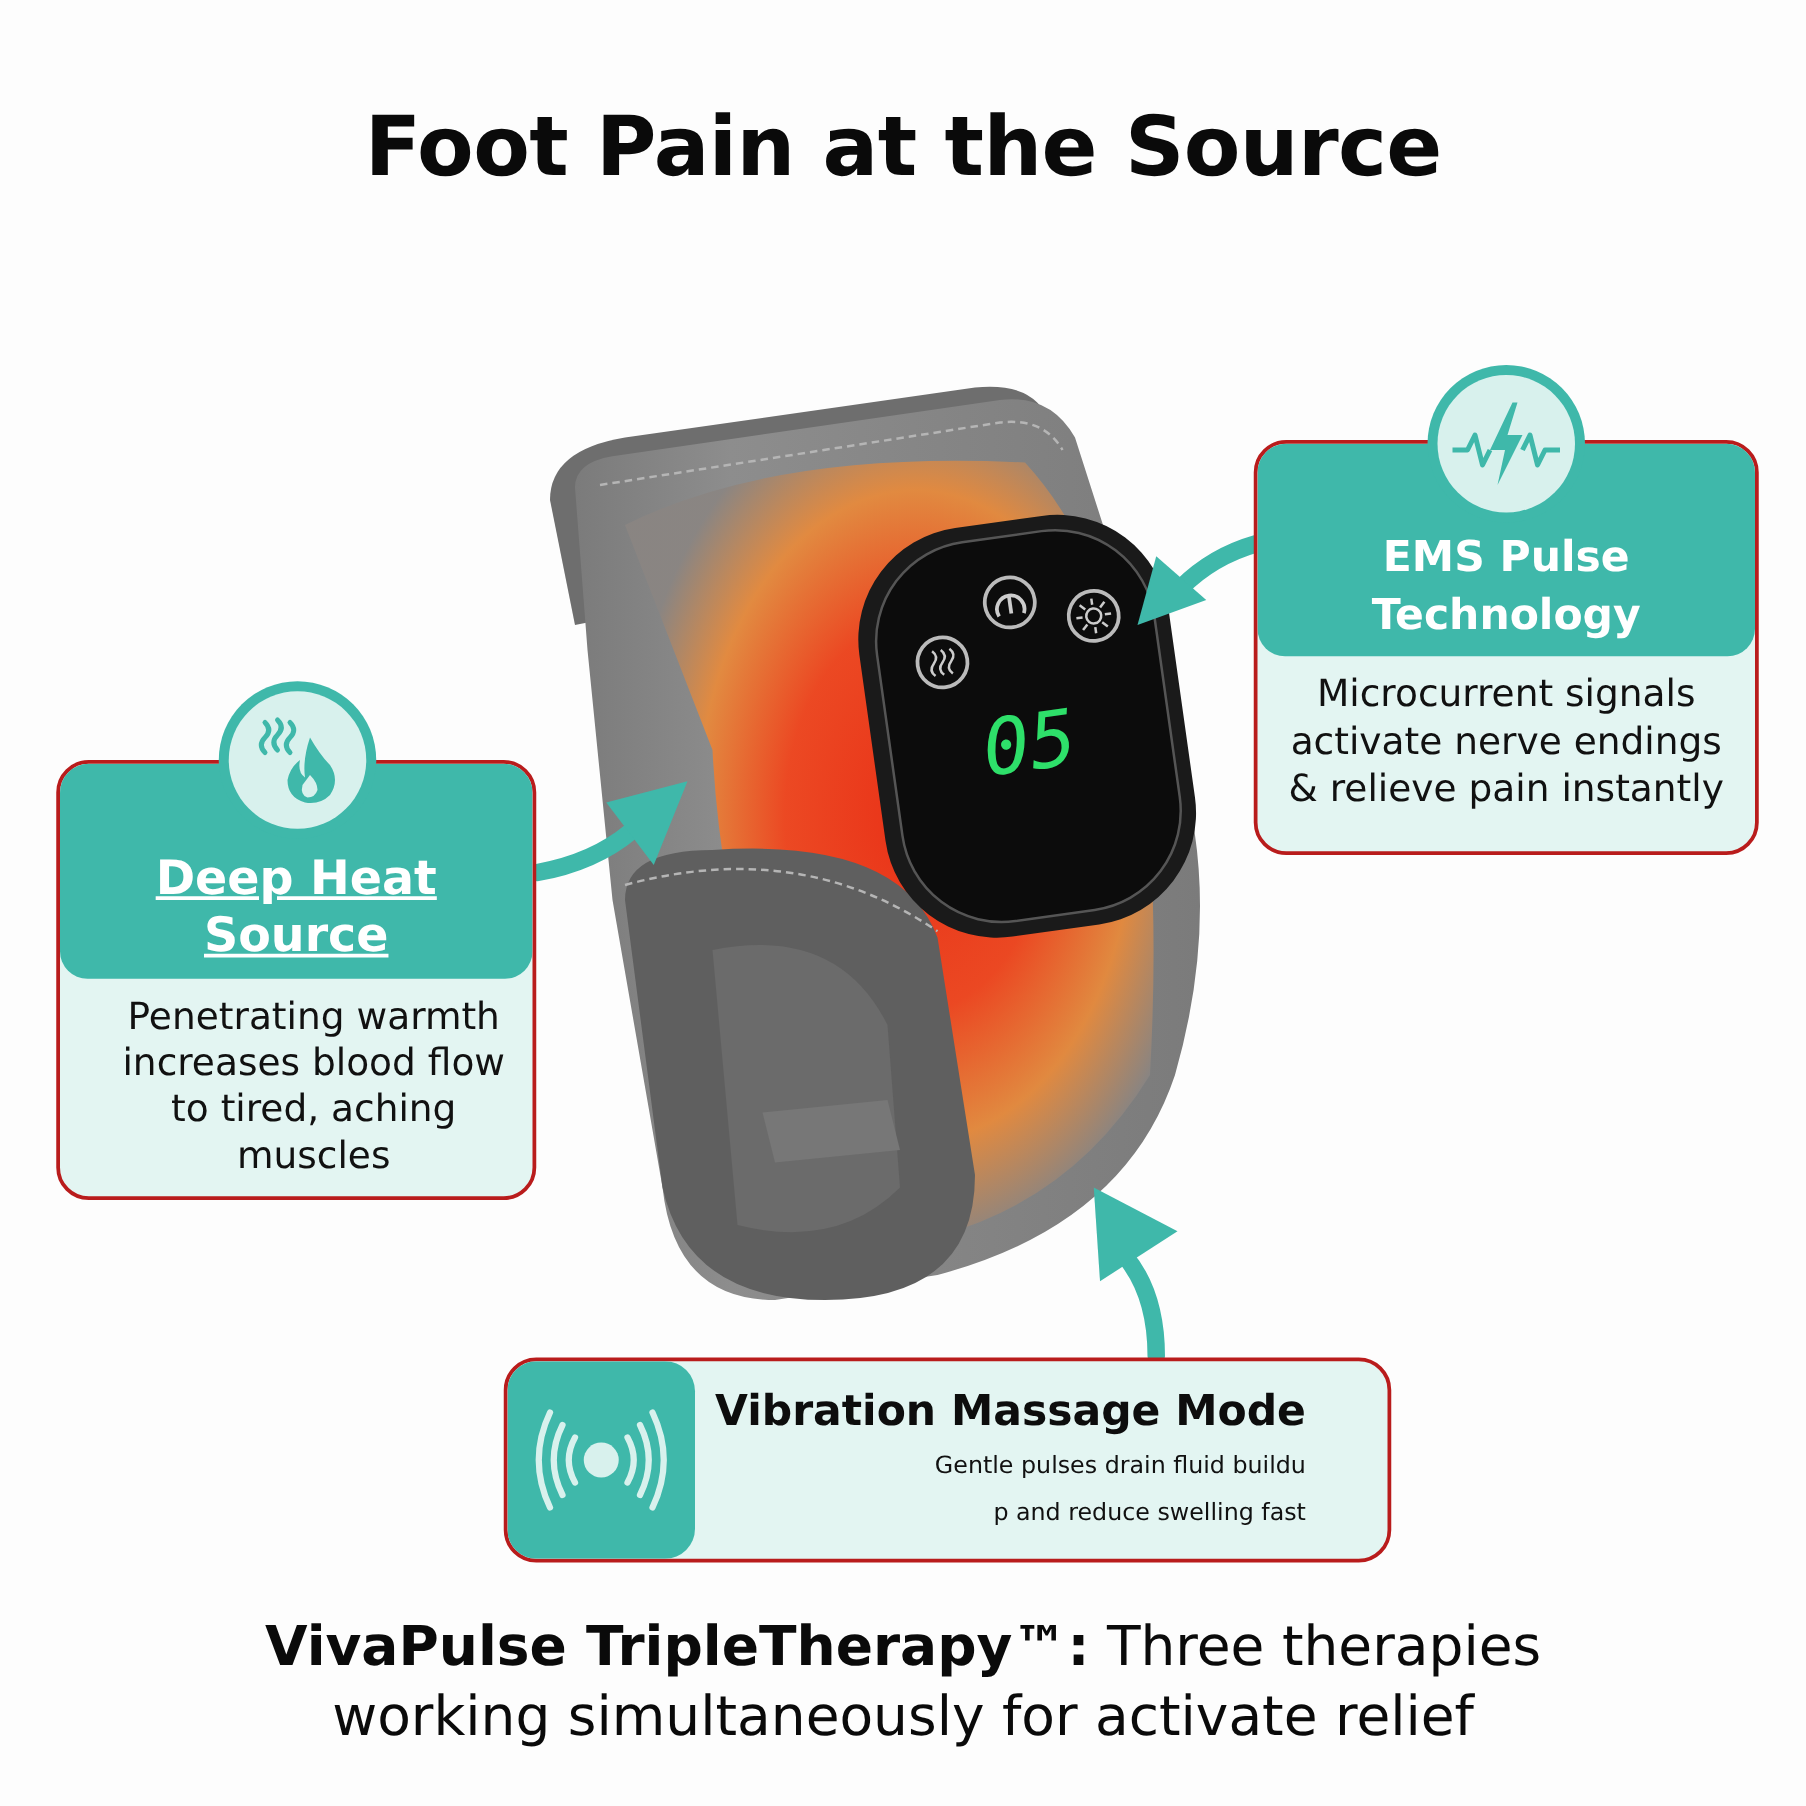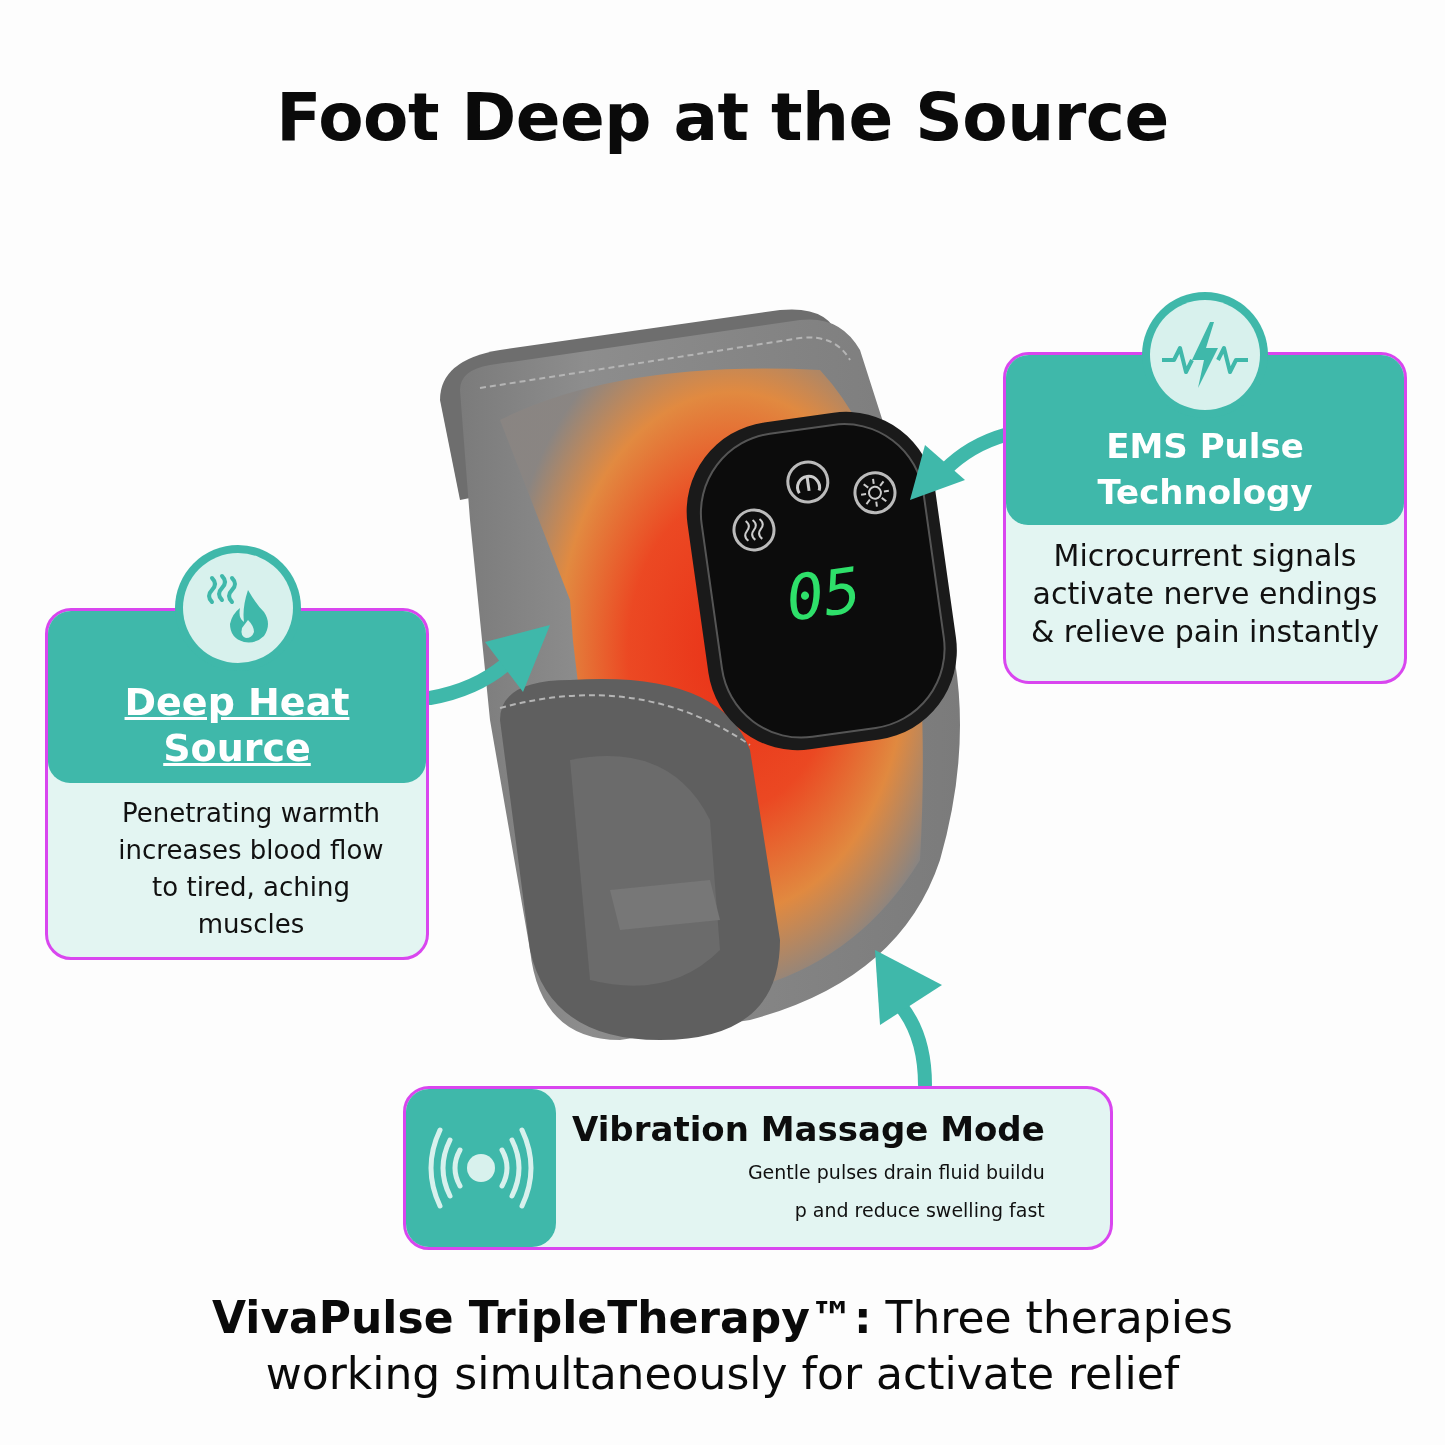--- a/index.html
+++ b/index.html
@@ -11,21 +11,21 @@
     font-family: "DejaVu Sans", sans-serif; font-weight: bold; font-size: 66px; line-height: 80px;
     letter-spacing: -0.5px; color: #0a0a0a;
   }
   .title span { display: block; }
 
   
   .product { position: absolute; left: 420px; top: 300px; width: 560px; height: 780px; }
 
   
   .card {
-    position: absolute; border: 3px solid #d946ef; border-radius: 26px; overflow: hidden;
+    position: absolute; border: 3px solid #b91c1c; border-radius: 26px; overflow: hidden;
     background: #e3f5f2;
   }
   .card-head {
     background: #3fb8aa; color: #ffffff; font-weight: bold; text-align: center;
     border-bottom-left-radius: 22px; border-bottom-right-radius: 22px;
   }
   .card-body { text-align: center; color: #111; }
 
   .icon-circle {
     position: absolute; border-radius: 50%; background: #3fb8aa;
@@ -38,21 +38,21 @@
   
   #ems-card { left: 1003px; top: 352px; width: 404px; height: 332px; }
   #ems-card .card-head { height: 170px; padding-top: 68px; font-size: 34px; line-height: 46px; }
   #ems-card .card-body { padding-top: 12px; font-size: 30px; line-height: 38px; }
   #ems-icon { left: 1142px; top: 292px; width: 126px; height: 126px; }
   #ems-icon .inner { width: 110px; height: 110px; }
 
   
   #heat-card { left: 45px; top: 608px; width: 384px; height: 352px; }
   #heat-card .card-head { height: 172px; padding-top: 68px; font-size: 38px; line-height: 46px; text-decoration: underline; }
-  #heat-card .card-body { padding-top: 12px; font-size: 26px; line-height: 37px; padding-left: 28px; }
+  #heat-card .card-body { padding-top: 12px; font-size: 30px; line-height: 37px; padding-left: 28px; }
   #heat-icon { left: 175px; top: 545px; width: 126px; height: 126px; }
   #heat-icon .inner { width: 110px; height: 110px; }
 
   
   #vib-card { left: 403px; top: 1086px; width: 710px; height: 164px; display: flex; }
   #vib-card .vib-icon-box {
     width: 150px; height: 100%; background: #3fb8aa; border-radius: 0 24px 24px 0;
     display: flex; align-items: center; justify-content: center;
   }
   #vib-card .vib-text { padding: 18px 0 0 16px; text-align: right; }
@@ -64,21 +64,21 @@
     font-size: 44px; line-height: 56px; color: #0a0a0a;
   }
   .footer b { font-weight: bold; }
 
   .arrow { position: absolute; }
 </style>
 </head>
 <body>
 
 <div class="title">
-  <span>Foot Deep at the Source</span>
+  <span>Foot Pain at the Source</span>
 </div>
 
 <svg class="product" viewBox="0 0 560 780" xmlns="http://www.w3.org/2000/svg">
   <defs>
     <radialGradient id="heat" cx="0.55" cy="0.45" r="0.55">
       <stop offset="0" stop-color="#f22a0e"></stop>
       <stop offset="0.45" stop-color="#f4431a"></stop>
       <stop offset="0.75" stop-color="#e98a3a"></stop>
       <stop offset="1" stop-color="#8a8582"></stop>
     </radialGradient>

